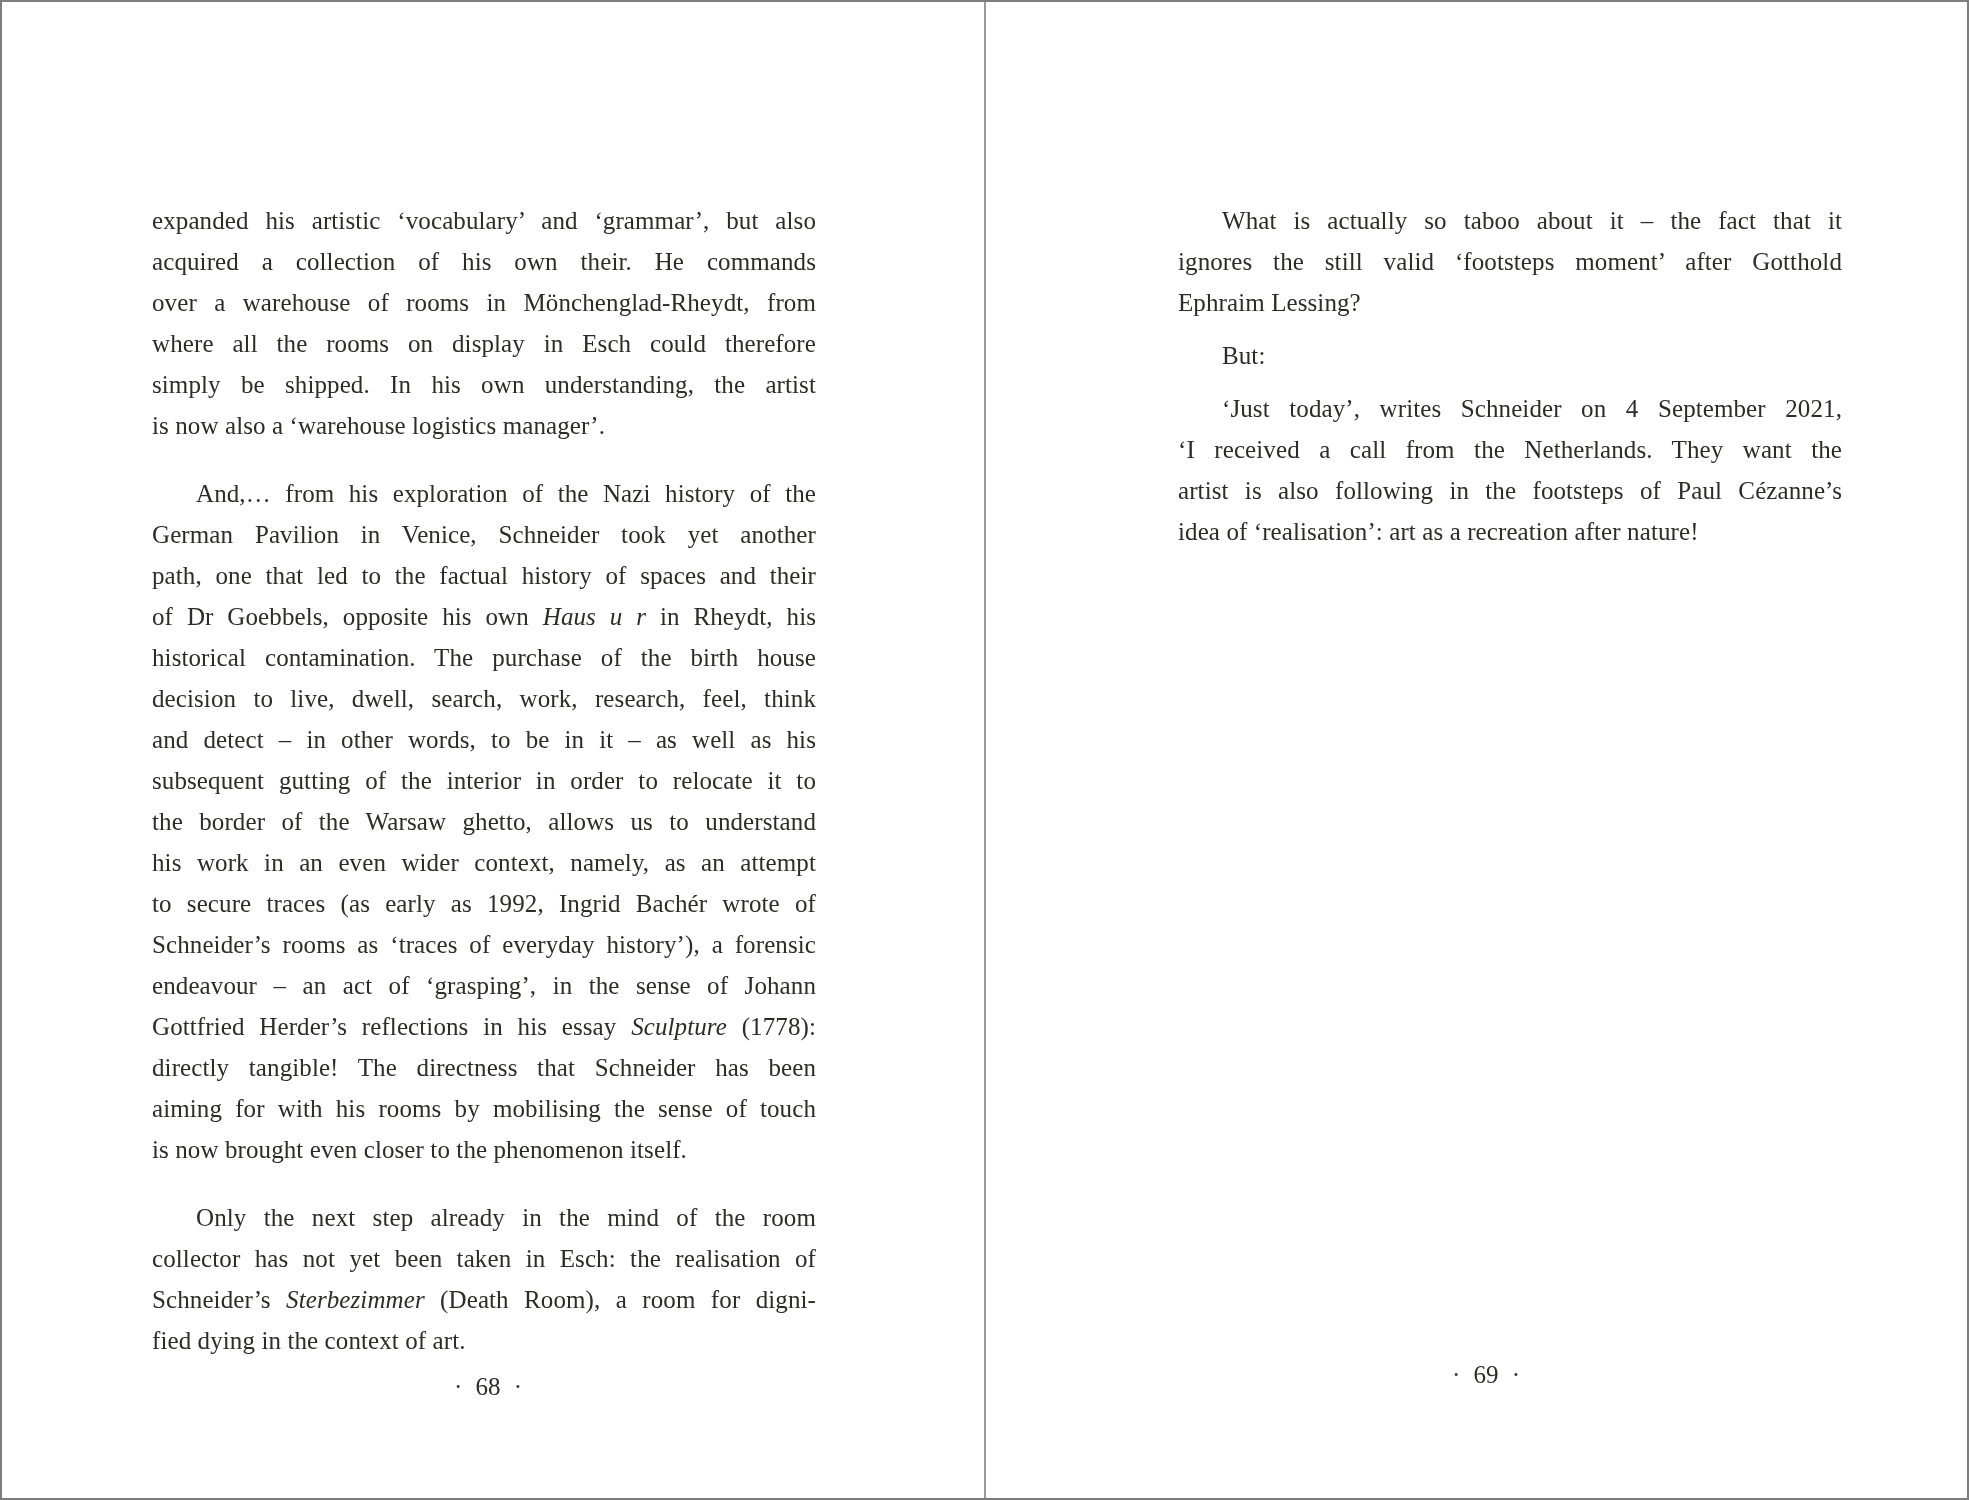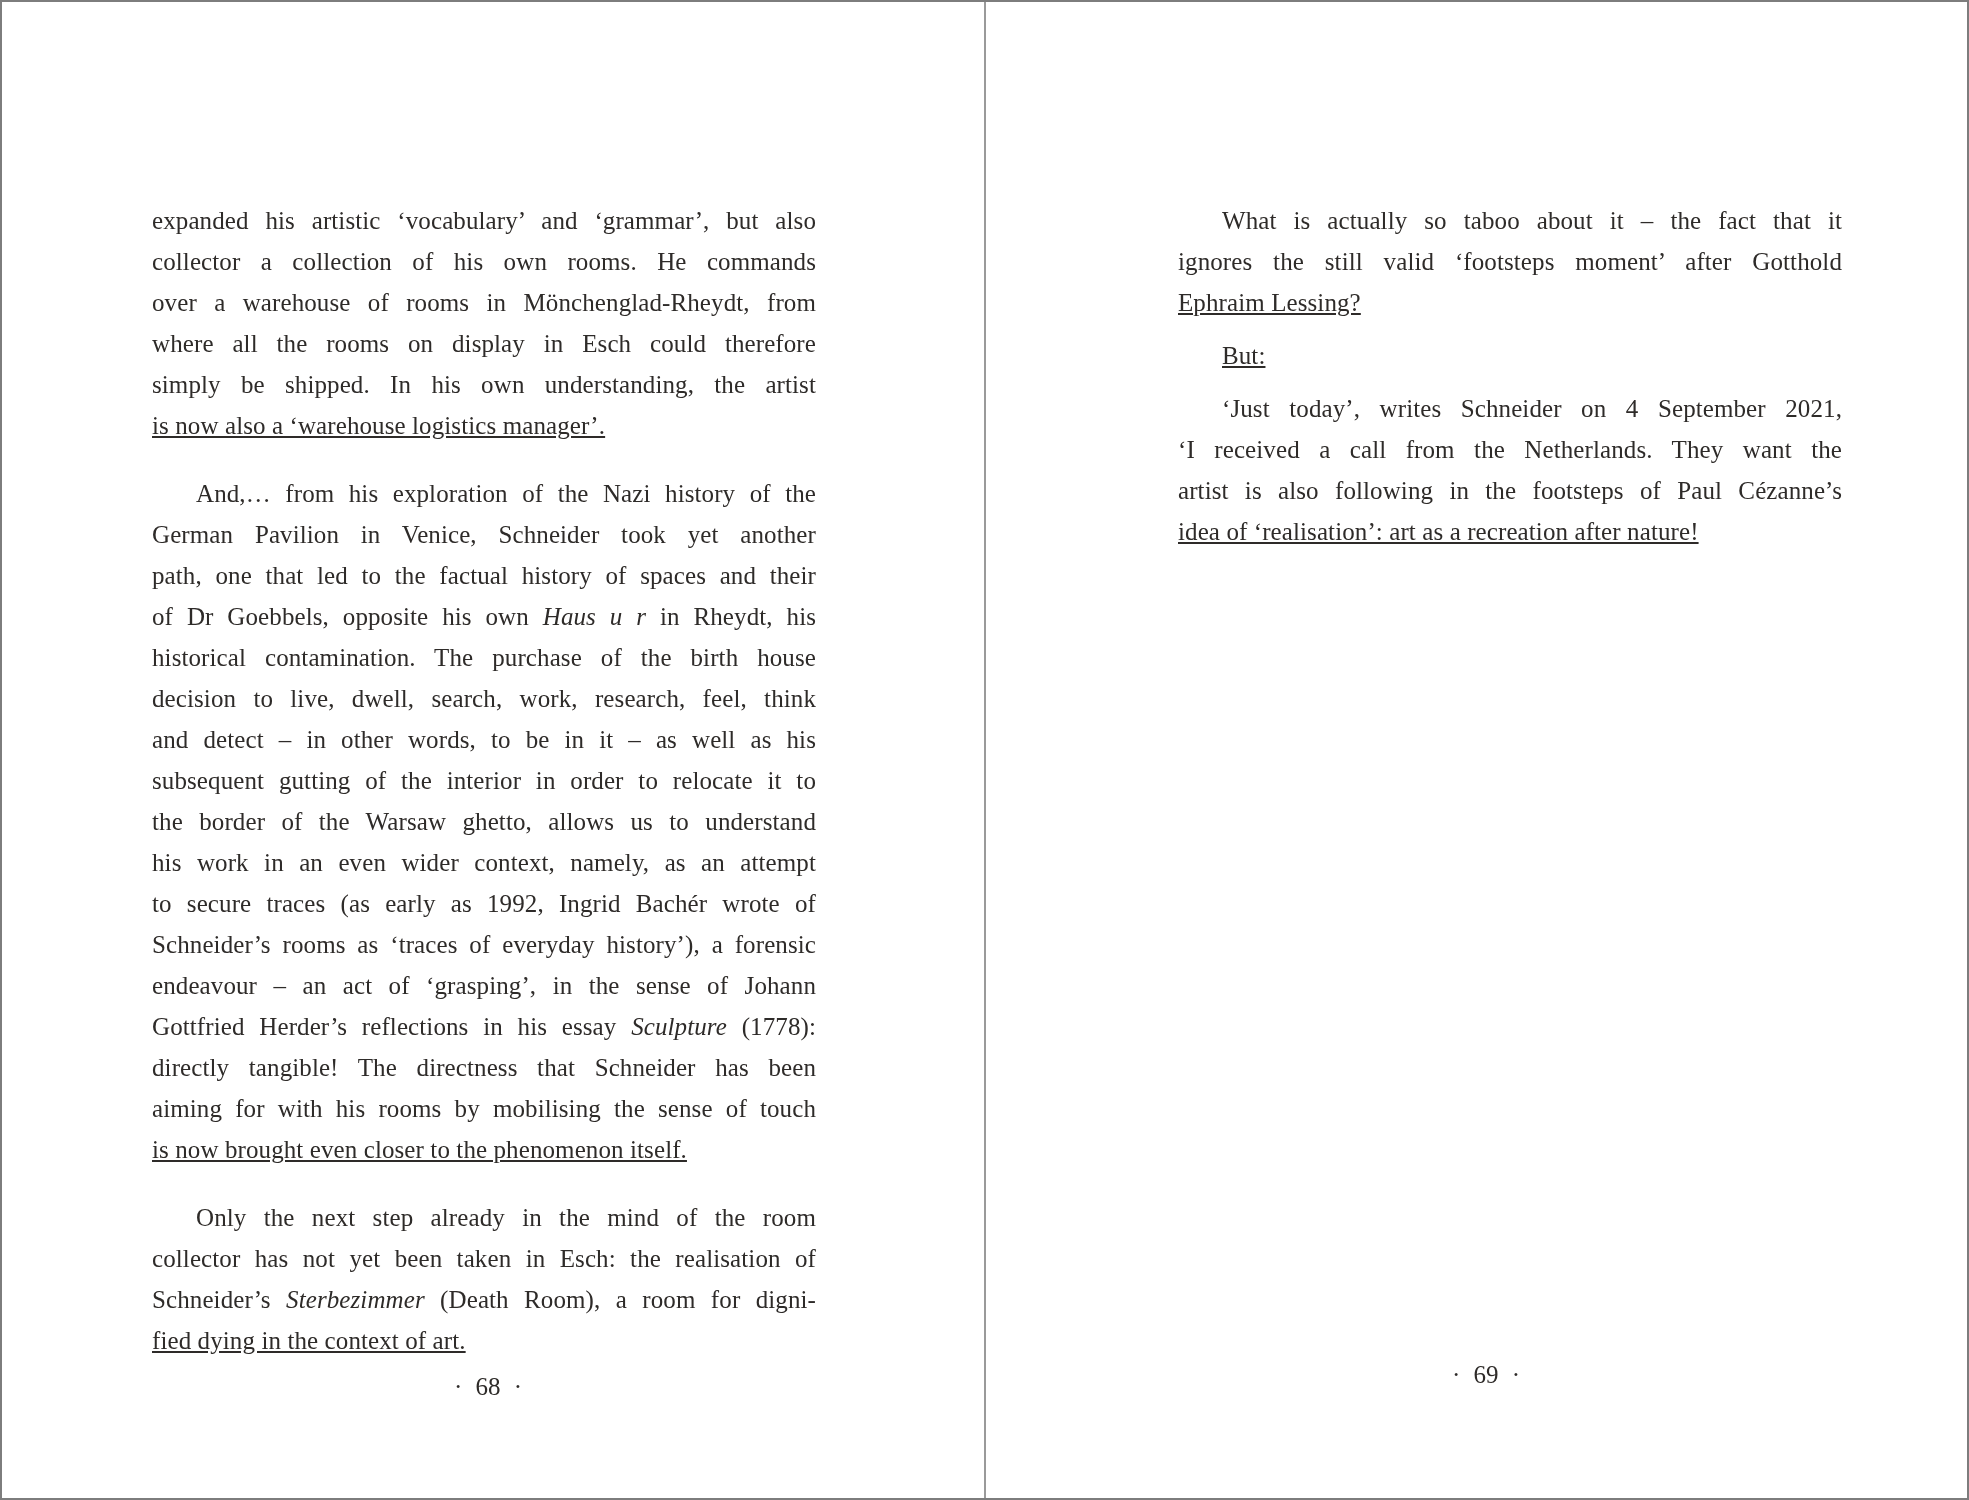--- a/index.html
+++ b/index.html
@@ -41,21 +41,20 @@
   .page-text.left  .para + .para { margin-top: 27px; }
   .page-text.right .para + .para { margin-top: 9px; }
 
   .line {
     text-align: justify;
     text-align-last: justify;
   }
   .line.last {
     text-align: left;
     text-align-last: left;
-    text-decoration: underline;
   }
   .line.indent { text-indent: 44px; }
 
   .page-number {
     position: absolute;
     top: 1352px;
     width: 688px;
     text-align: center;
     font-size: 25px;
     line-height: 41px;
@@ -69,21 +68,21 @@
 </style>
 </head>
 <body>
 
 <div class="spread">
   <div class="divider"></div>
 
   <div class="page-text left">
       <div class="para">
         <div class="line">expanded his artistic ‘vocabulary’ and ‘grammar’, but also</div>
-        <div class="line">collector a collection of his own rooms. He commands</div>
+        <div class="line">acquired a collection of his own their. He commands</div>
         <div class="line">over a warehouse of rooms in Mönchenglad-Rheydt, from</div>
         <div class="line">where all the rooms on display in Esch could therefore</div>
         <div class="line">simply be shipped. In his own understanding, the artist</div>
         <div class="line last">is now also a ‘warehouse logistics manager’.</div>
       </div>
       <div class="para">
         <div class="line indent">And,… from his exploration of the Nazi history of the</div>
         <div class="line">German Pavilion in Venice, Schneider took yet another</div>
         <div class="line">path, one that led to the factual history of spaces and their</div>
         <div class="line">of Dr Goebbels, opposite his own <i>Haus u r</i> in Rheydt, his</div>

